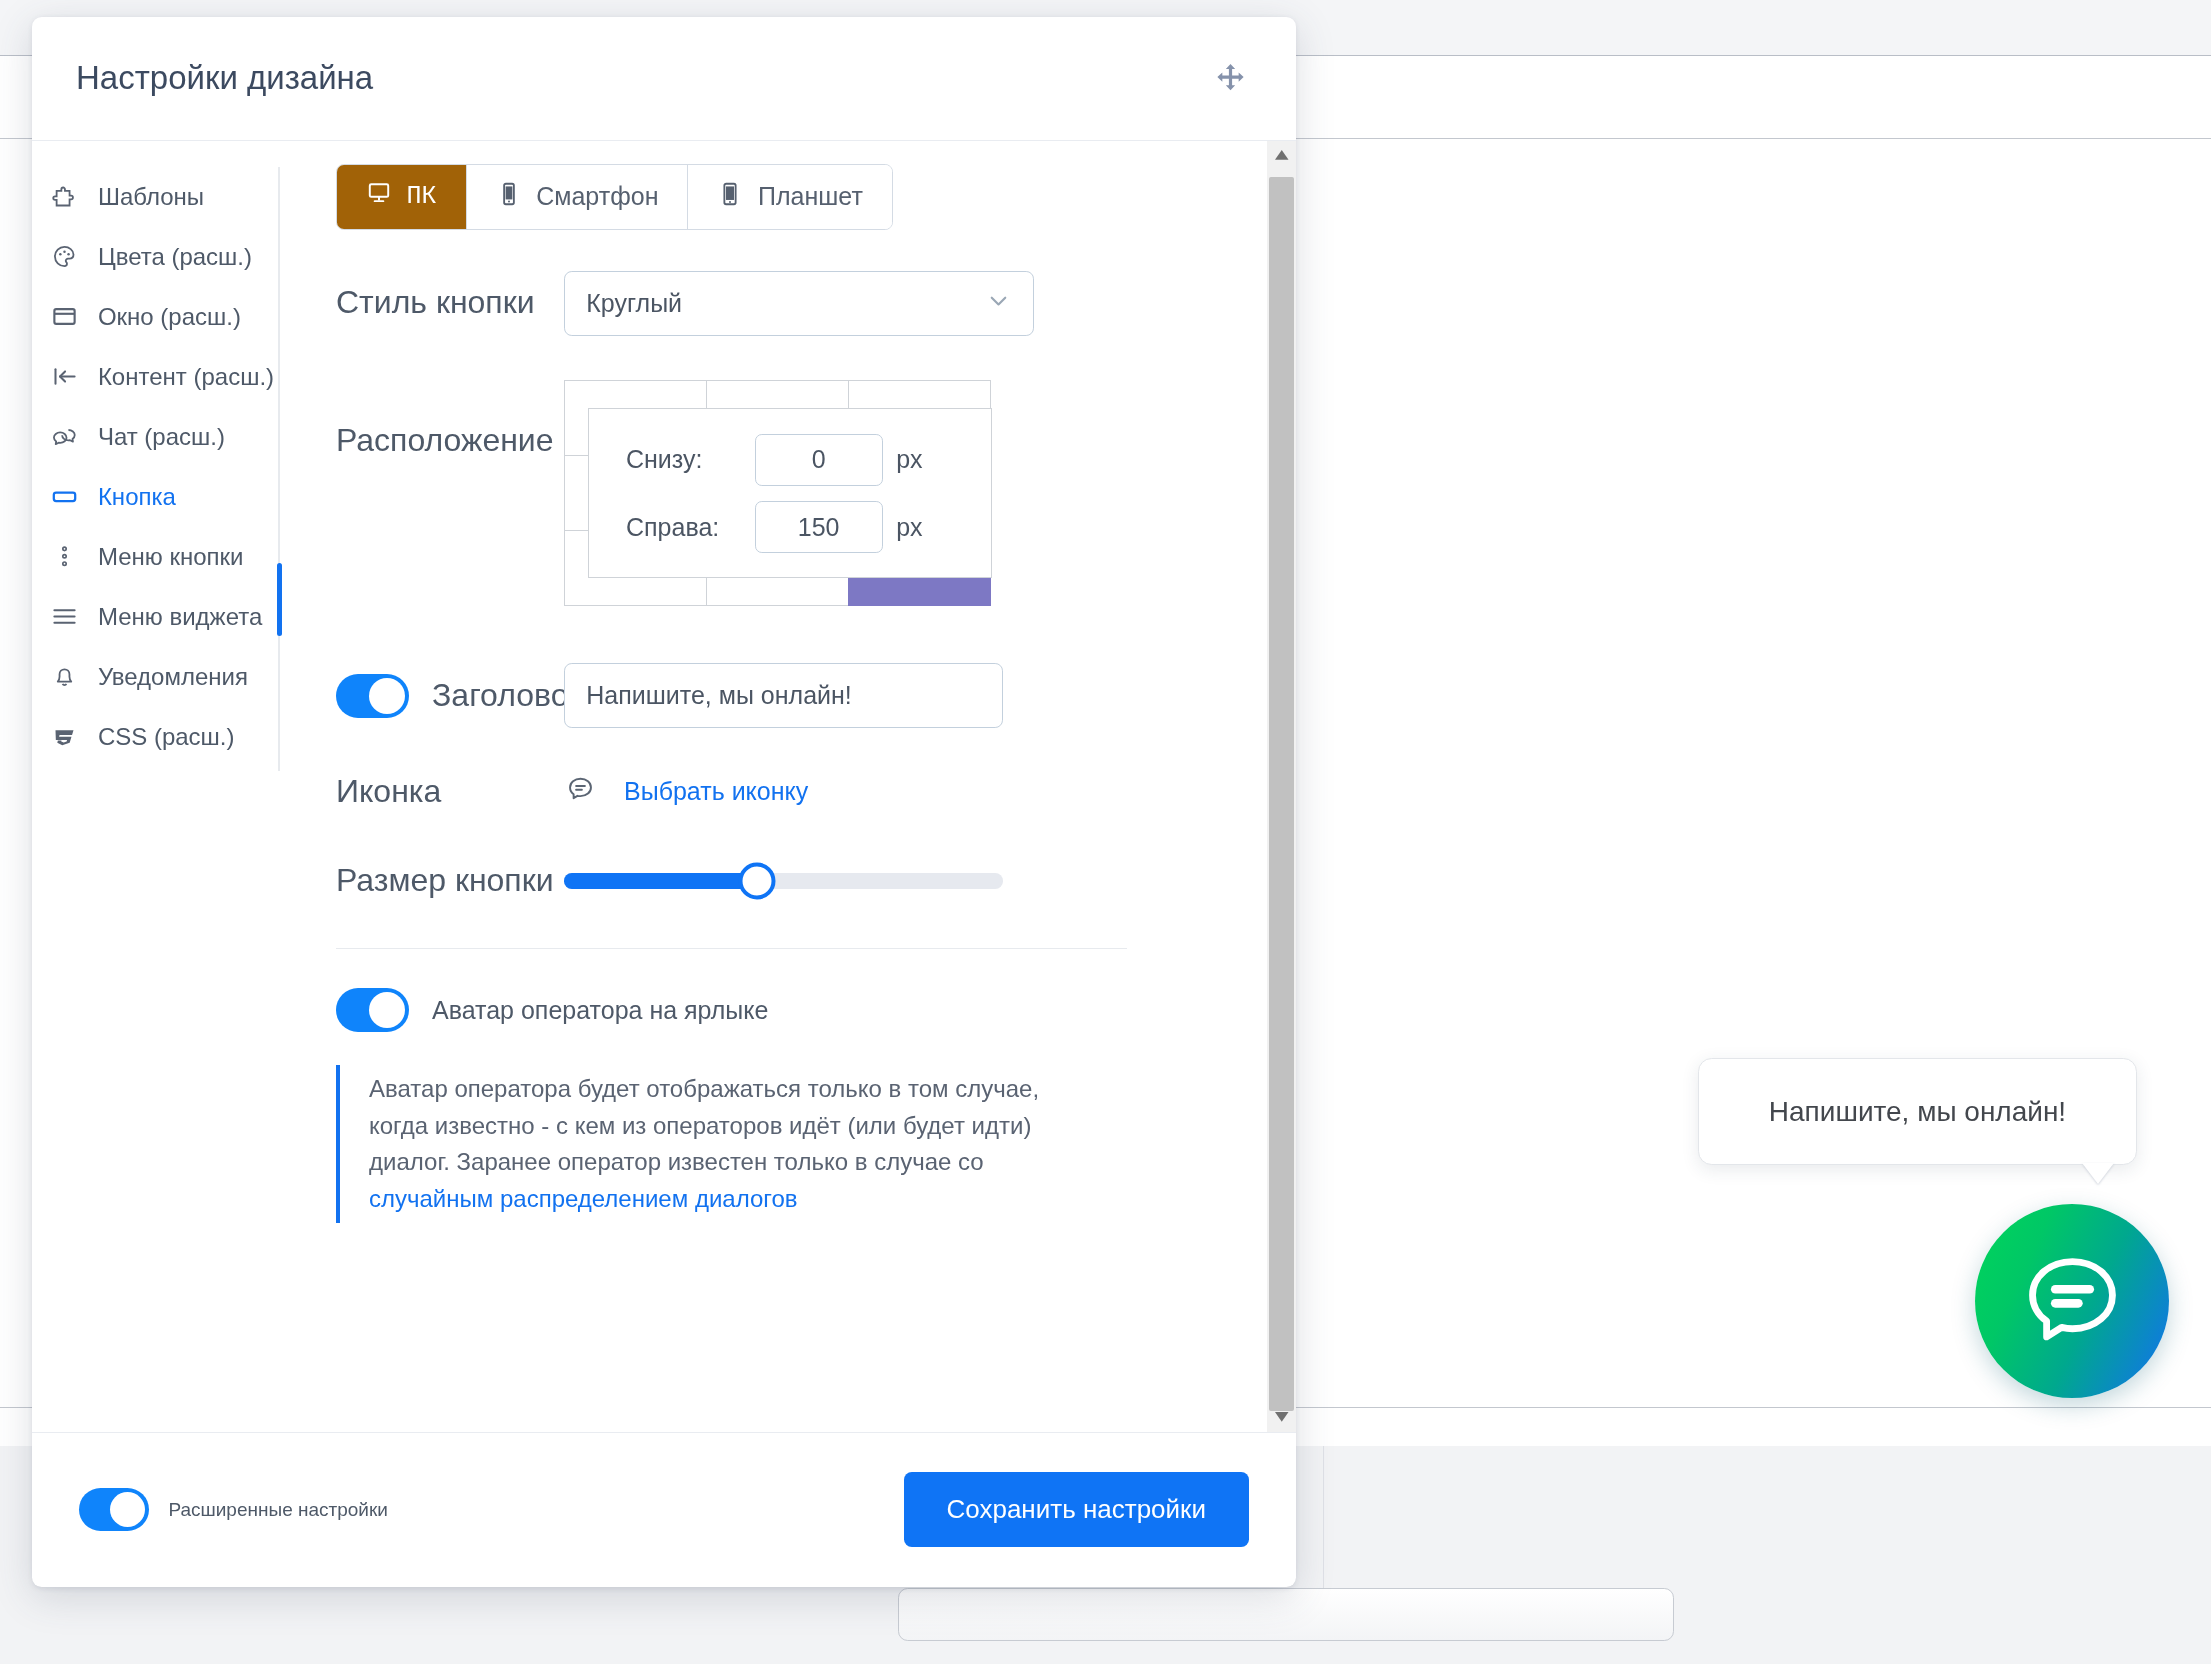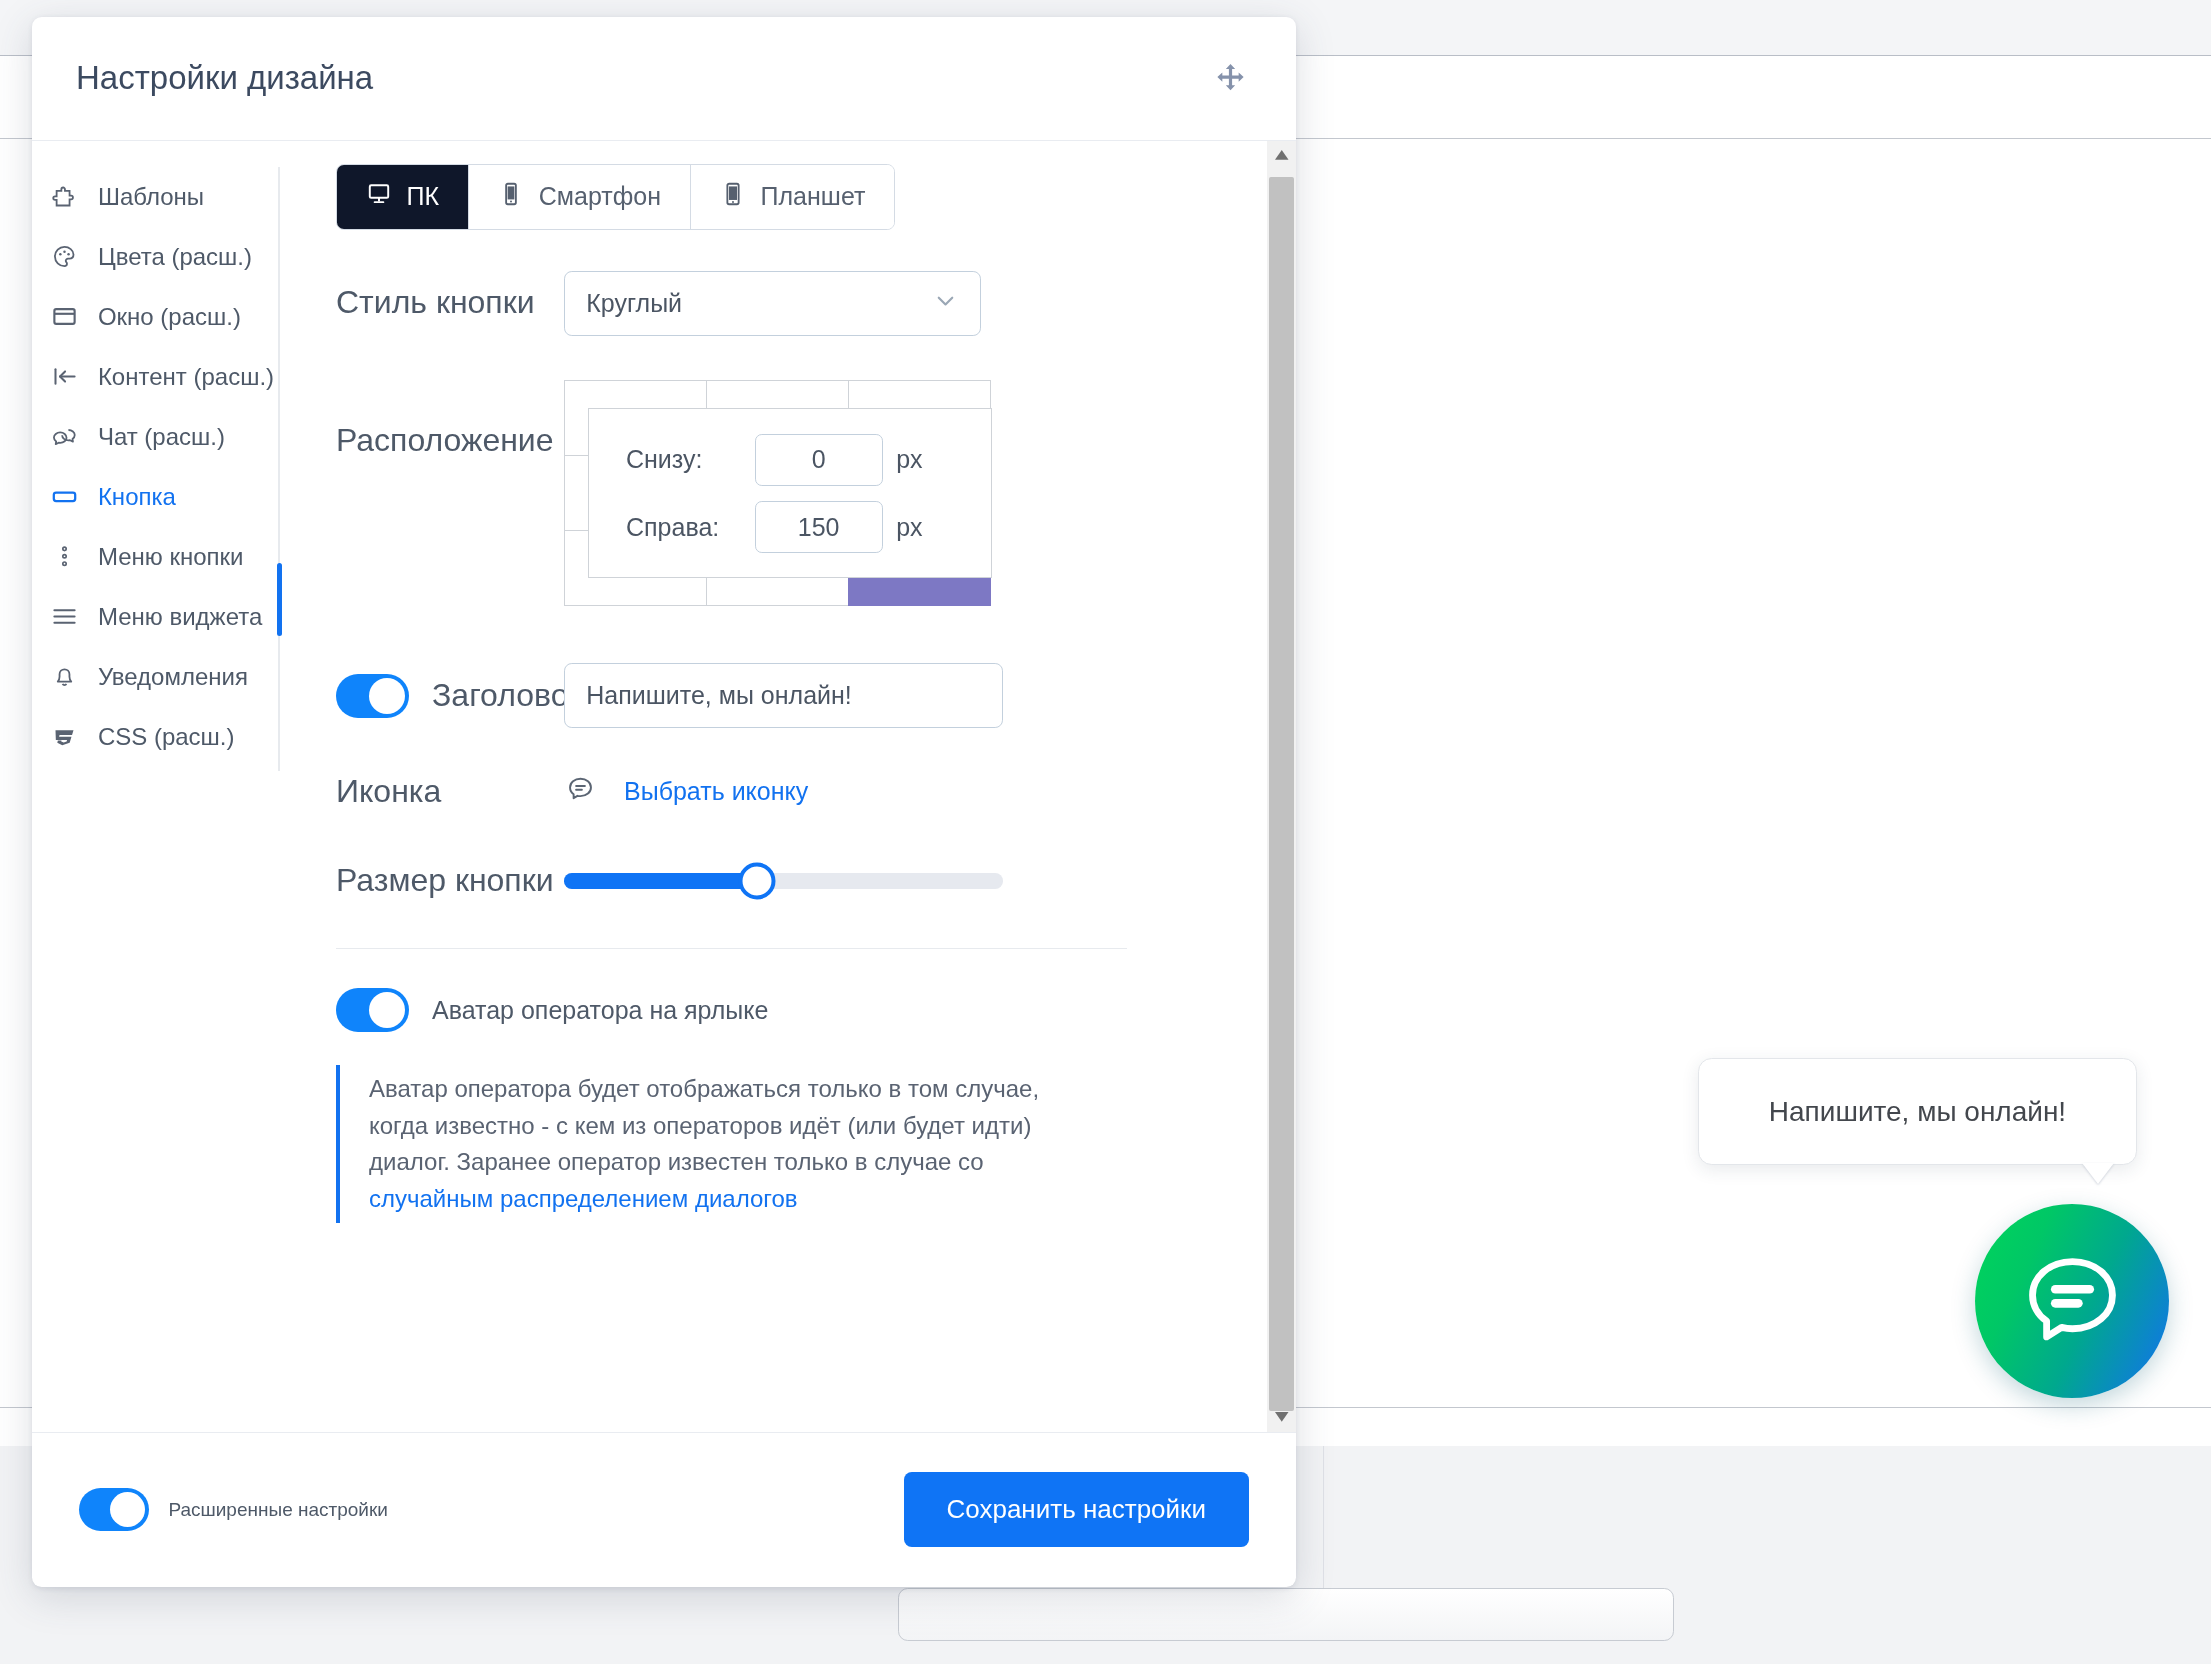--- a/index.html
+++ b/index.html
@@ -105,28 +105,28 @@
   #device-tabs {
     display: inline-flex; border: 1px solid #d4dbe4; border-radius: 7.8px; overflow: hidden;
     margin-left: 0px;
   }
   .device-tab {
     display: flex; align-items: center; gap: 14.6px;
     padding: 0 29px; height: 64px; font-size: 25px; color: #56606f;
     background: #fff; cursor: pointer; border-right: 1px solid #d4dbe4;
   }
   .device-tab:last-child { border-right: none; }
-  .device-tab.active { background: #0f172a; color: #ffffff; }
+  .device-tab.active { background: #a16207; color: #ffffff; font-family: Liberation Mono, monospace; }
 
   
   .field-row { display: flex; align-items: flex-start; margin-top: 33px; }
   .field-label { width: 228px; min-width: 228px; font-size: 32px; color: #4e5968; padding-top: 13.6px; }
 
   .select-box {
-    width: 417px; height: 65px; border: 1px solid #c3d0dd; border-radius: 7.8px;
+    width: 470px; height: 65px; border: 1px solid #c3d0dd; border-radius: 7.8px;
     background: #fff; display: flex; align-items: center; padding: 0 21.3px;
     font-size: 25px; color: #4b5563; cursor: pointer; justify-content: space-between;
   }
 
   
   #position-wrap { position: relative; width: 439px; height: 225px; margin-top: 5.8px; }
   #pos-grid {
     position: absolute; left: 0; top: 0; width: 427px; height: 225px;
     display: grid; grid-template-columns: 1fr 1fr 1fr; grid-template-rows: 1fr 1fr 1fr;
   }

